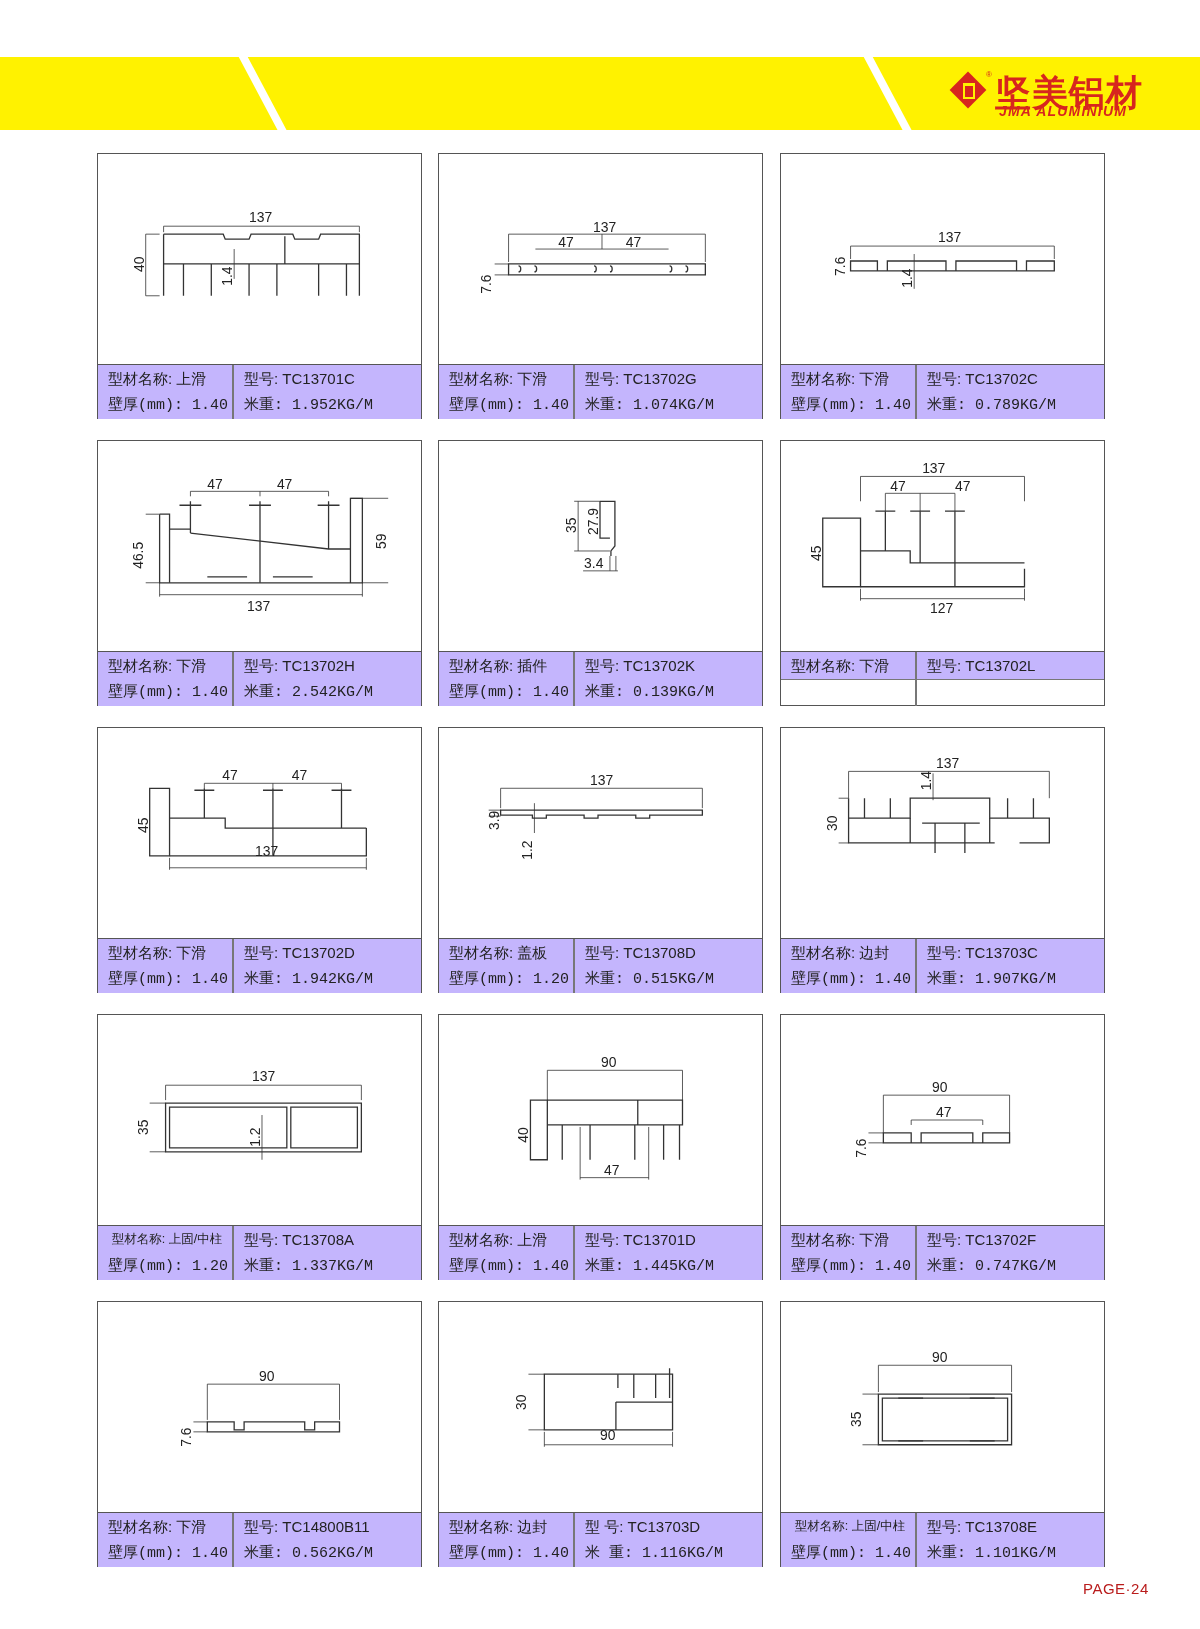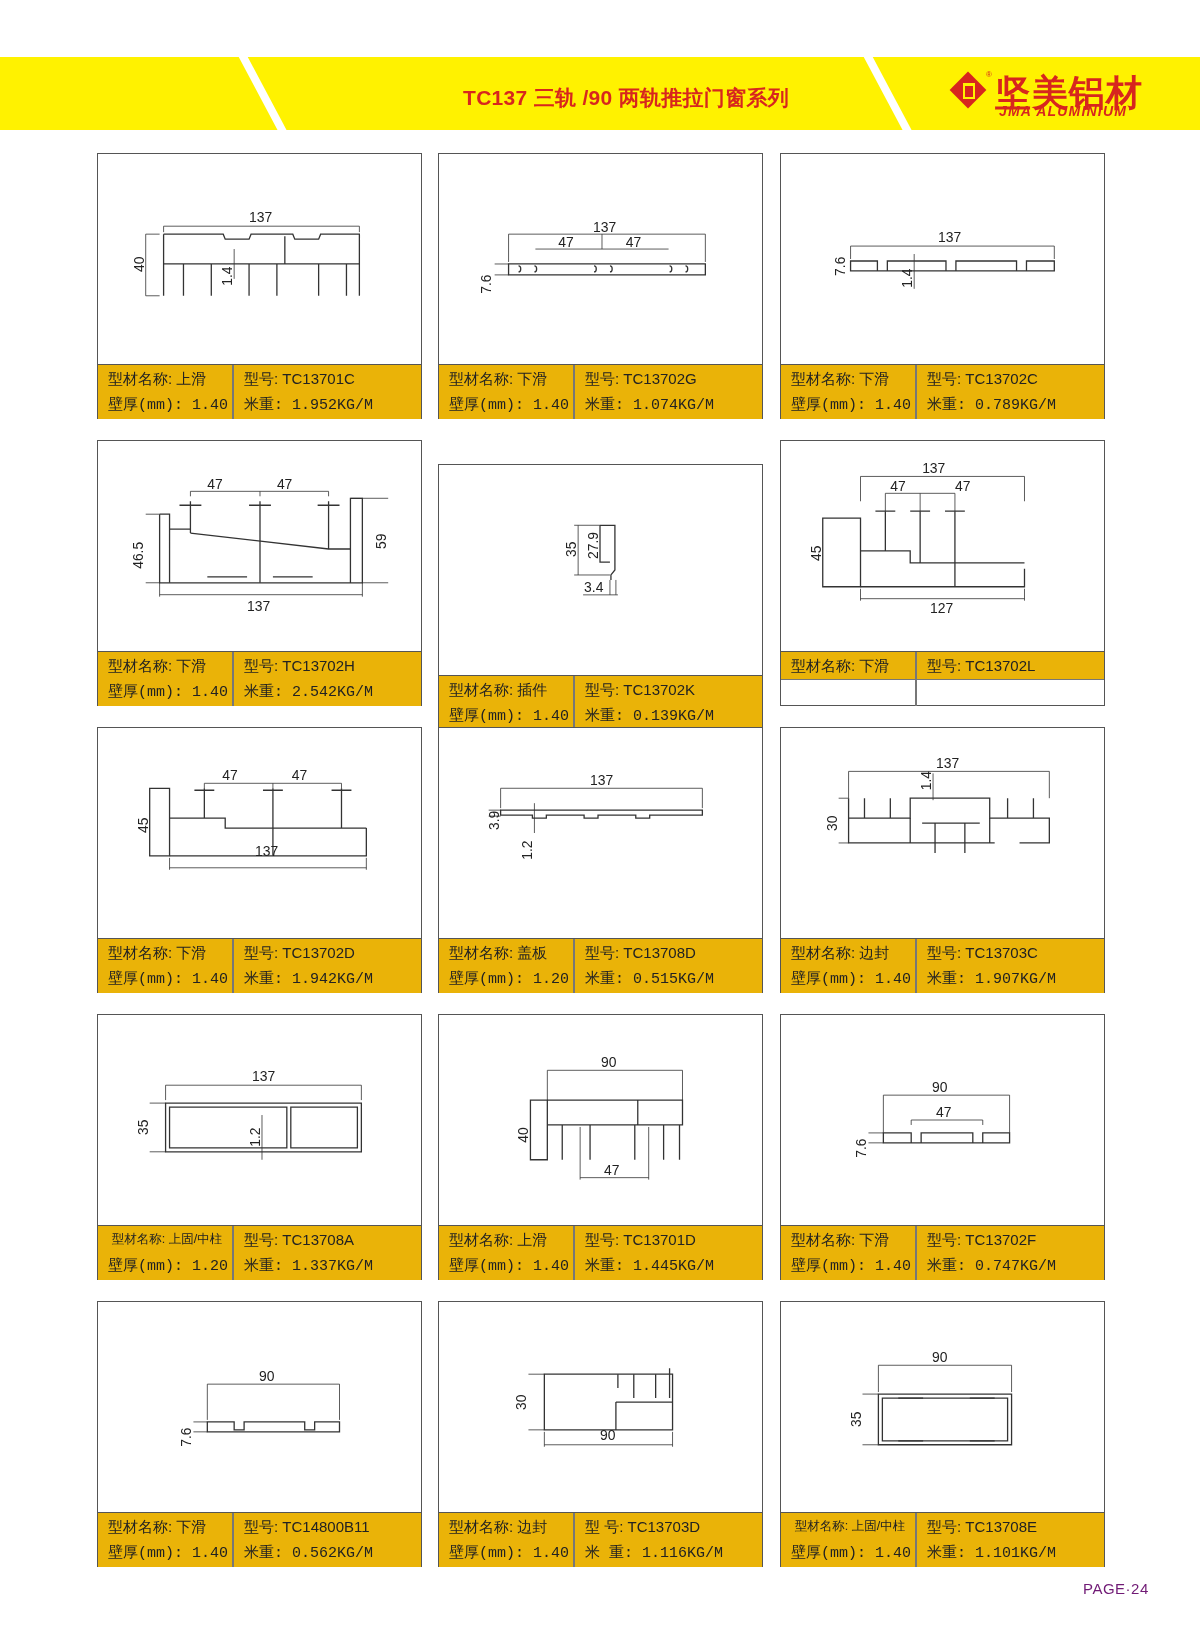--- a/index.html
+++ b/index.html
@@ -10,40 +10,39 @@
   .logo{position:absolute;left:955px;top:14px;width:180px;height:46px;}
   .logo-diamond{position:absolute;left:0;top:6px;width:26px;height:26px;background:#d7261e;transform:rotate(45deg);}
   .logo-glyph{position:absolute;left:8px;top:12px;width:12px;height:16px;border:2px solid #fff200;border-top-width:3px;box-sizing:border-box;}
   .logo-reg{position:absolute;left:31px;top:-1px;font-size:8px;color:#d7261e;}
   .logo-cn{position:absolute;left:40px;top:-2px;font-size:36px;font-weight:bold;color:#d7261e;letter-spacing:1px;white-space:nowrap;}
   .logo-en{position:absolute;left:44px;top:32px;font-size:14px;font-weight:bold;font-style:italic;color:#d7261e;letter-spacing:1.2px;white-space:nowrap;}
   .card{position:absolute;width:325px;height:266px;border:1.5px solid #555;box-sizing:border-box;background:#fff;}
   .drawing{position:absolute;left:0;top:0;width:100%;height:210px;}
   .drawing svg{width:100%;height:100%;}
   .info{position:absolute;left:0;top:210px;width:100%;height:54px;border-top:1.5px solid #555;}
-  .row{position:absolute;left:0;width:100%;height:27px;background:#eab308;}
+  .row{position:absolute;left:0;width:100%;height:27px;background:#c4b5fd;}
   .row.r1{top:0;border-bottom:1.5px solid #777;}
   .row.r2{top:27px;font-family:Liberation Mono, monospace;}
   .cell{position:absolute;top:0;height:27px;line-height:27px;font-size:15px;color:#222;white-space:nowrap;}
   .cell.c1{left:10px;width:118px;}
   .cell.c2{left:146px;}
   .divider{position:absolute;left:134px;top:0;width:1.5px;height:54px;background:#777;}
   .cell.small{font-size:12.5px;text-align:center;}
-  .page-no{position:absolute;left:1083px;top:1580px;font-size:15px;color:#701a75;letter-spacing:0.5px;}
+  .page-no{position:absolute;left:1083px;top:1580px;font-size:15px;color:#b91c1c;letter-spacing:0.5px;}
   svg text{font-family:"Liberation Sans","DejaVu Sans",sans-serif;font-size:14px;fill:#222;}
   .pl{fill:none;stroke:#333;stroke-width:1.3;}
   .dim{fill:none;stroke:#333;stroke-width:0.8;}
 </style>
 </head>
 <body>
 
 <div class="banner">
   <div class="stripe" style="left:260px;"></div>
   <div class="stripe" style="left:885px;"></div>
-  <div class="banner-title">TC137 三轨 /90 两轨推拉门窗系列</div>
   <div class="logo">
     <div class="logo-diamond"></div>
     <div class="logo-glyph"></div>
     <span class="logo-reg">®</span>
     <span class="logo-cn">坚美铝材</span>
     <span class="logo-en">JMA ALUMINIUM</span>
   </div>
 </div>
 
 <div class="card" style="left:97px;top:153px;">
@@ -146,21 +145,21 @@
         <span class="cell c2"><span>型号:</span> <span>TC13702H</span></span>
       </div>
     <div class="row r2">
         <span class="cell c1"><span>壁厚(mm):</span> <span>1.40</span></span>
         <span class="cell c2"><span>米重:</span> <span>2.542KG/M</span></span>
       </div>
     <div class="divider"></div>
   </div>
 </div>
 
-<div class="card" style="left:438px;top:464px;">
+<div class="card" style="left:438px;top:440px;">
   <div class="drawing">
     <svg viewBox="0 0 325 210">
       <path class="pl" d="M162 60 H177 V105 L173 110 V115 M162 60 V97 H172"></path>
       <path class="dim" d="M136 60 H162 M136 110 H172 M140 60 V110 M172 115 V130 M178 115 V130 M145 130 H180"></path>
       <text x="0" y="0" transform="translate(138,92) rotate(-90)">35</text>
       <text x="0" y="0" transform="translate(160,94) rotate(-90)">27.9</text>
       <text x="146" y="127">3.4</text>
     </svg>
   </div>
   <div class="info">

